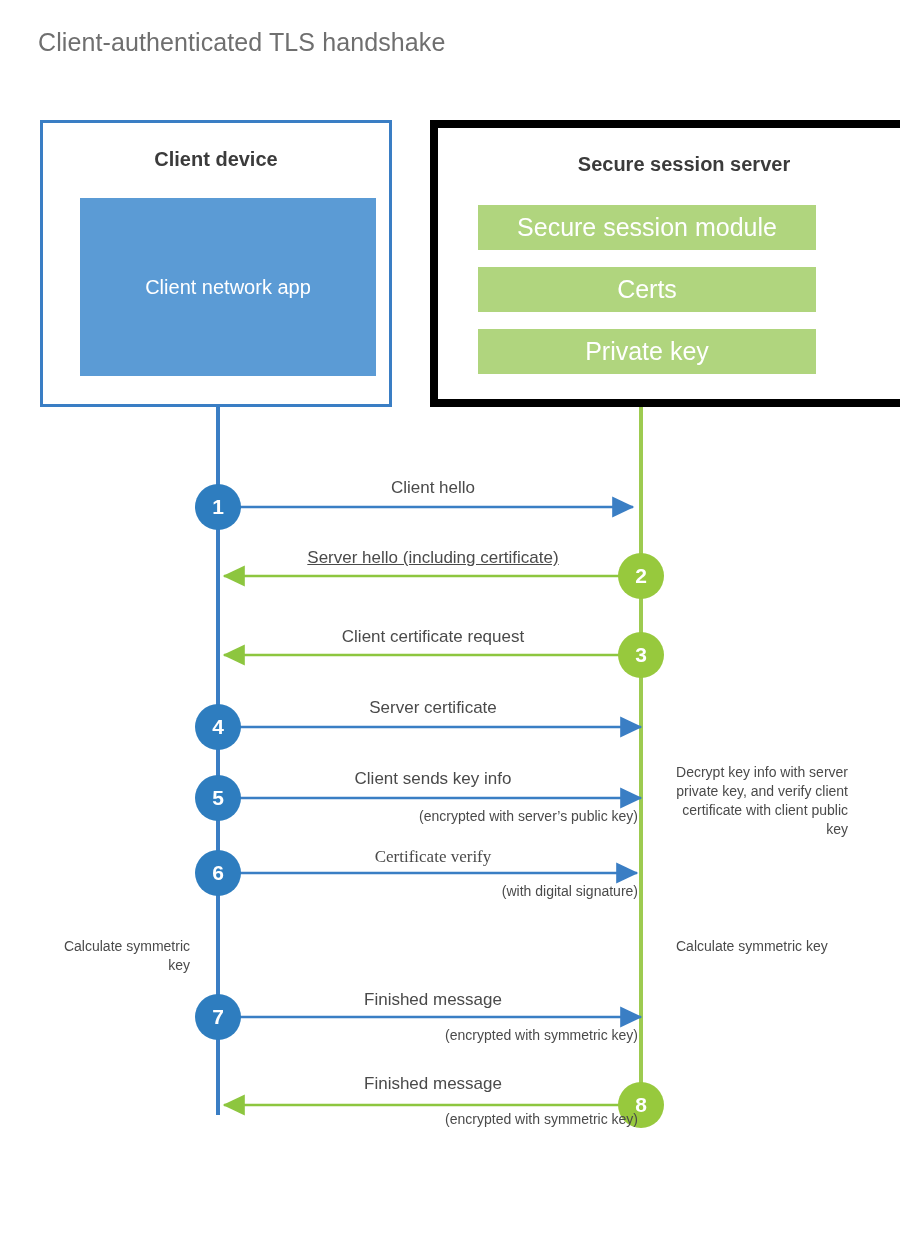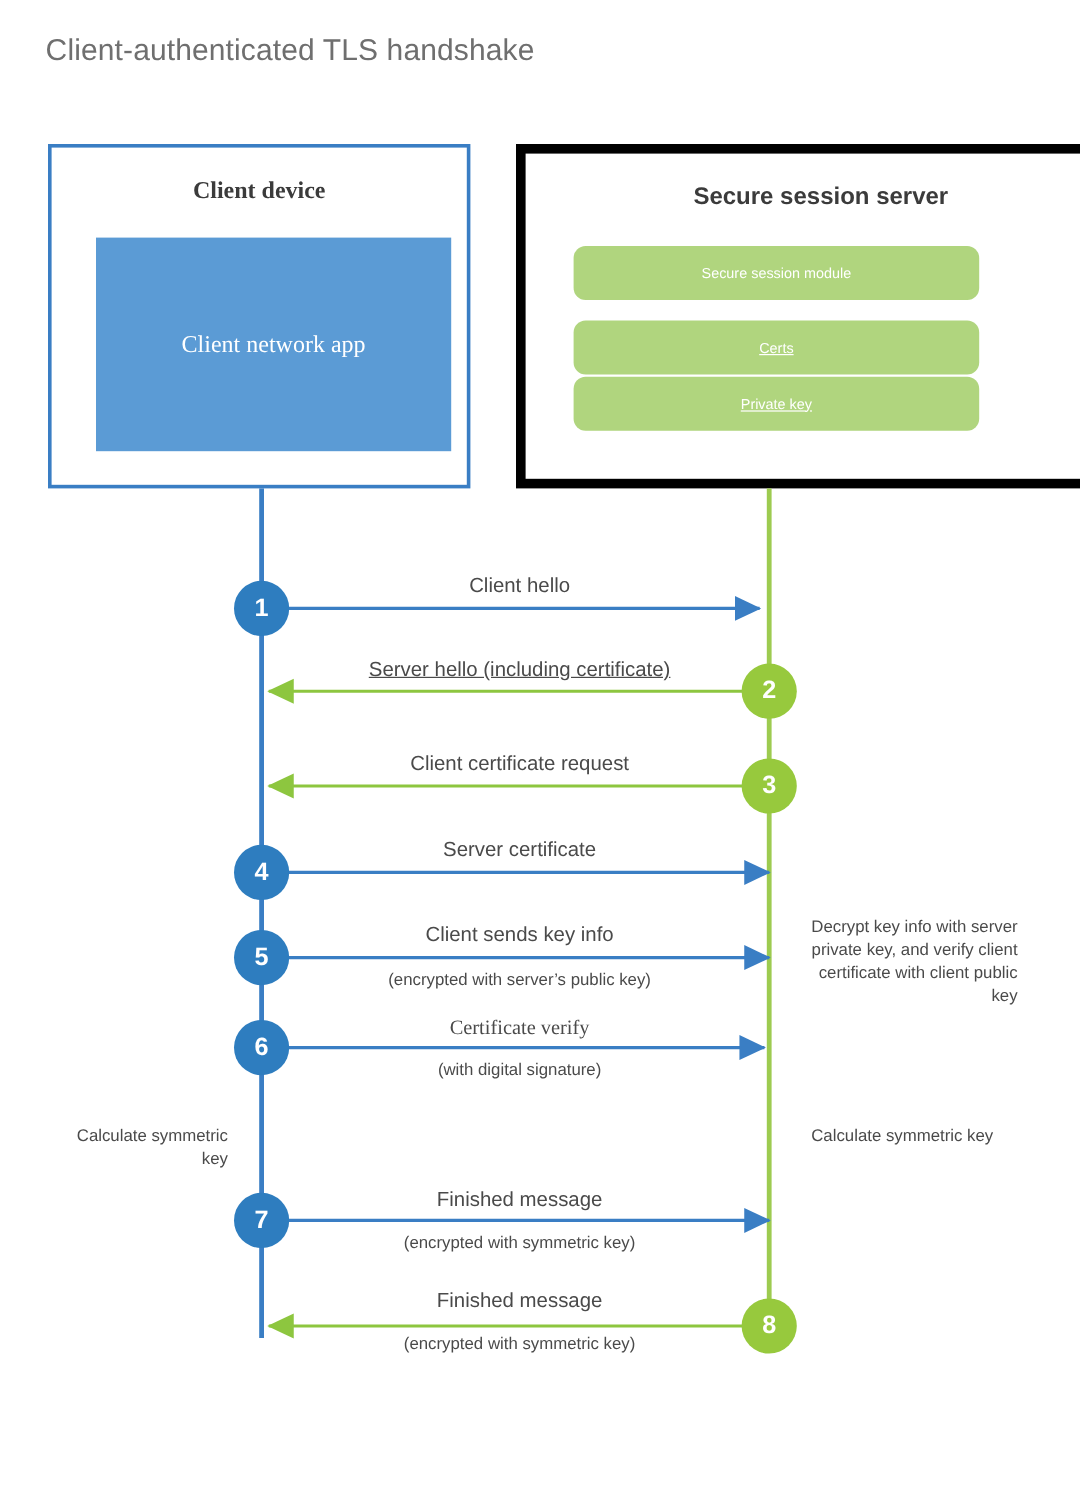--- a/index.html
+++ b/index.html
@@ -32,21 +32,20 @@
     position: absolute;
     box-sizing: border-box;
     background: #ffffff;
   }
   #client-box {
     left: 40px;
     top: 120px;
     width: 352px;
     height: 287px;
     border: 3px solid #3a7ec4;
-    font-family: Liberation Serif, serif;
   }
   #server-box {
     left: 430px;
     top: 120px;
     width: 508px;
     height: 287px;
     border: 8px solid #000000;
   }
   .entity-title {
     position: absolute;
@@ -75,30 +74,29 @@
     line-height: 1.3;
   }
 
   .server-bar {
     position: absolute;
     left: 40px;
     width: 338px;
     height: 45px;
     background: #b0d57e;
     color: #ffffff;
-    font-size: 12px;
+    font-size: 25px;
     display: flex;
     align-items: center;
     justify-content: center;
     text-align: center;
-    border-radius: 10px;
   }
   #server-bar-0 { top: 77px; }
-  #server-bar-1 { top: 139px; text-decoration: underline; }
-  #server-bar-2 { top: 186px; text-decoration: underline; }
+  #server-bar-1 { top: 139px; }
+  #server-bar-2 { top: 201px; }
 
   
   .lifeline {
     position: absolute;
     width: 4px;
   }
   #client-lifeline {
     left: 216px;
     top: 407px;
     height: 708px;
@@ -140,21 +138,21 @@
   
   .msg-label {
     position: absolute;
     text-align: center;
     font-size: 17px;
     color: #4a4a4a;
     white-space: nowrap;
   }
   .msg-sub {
     position: absolute;
-    text-align: center;
+    text-align: right;
     font-size: 14px;
     color: #4a4a4a;
     white-space: nowrap;
   }
 
   
   .side-note {
     position: absolute;
     font-size: 14px;
     line-height: 1.35;

